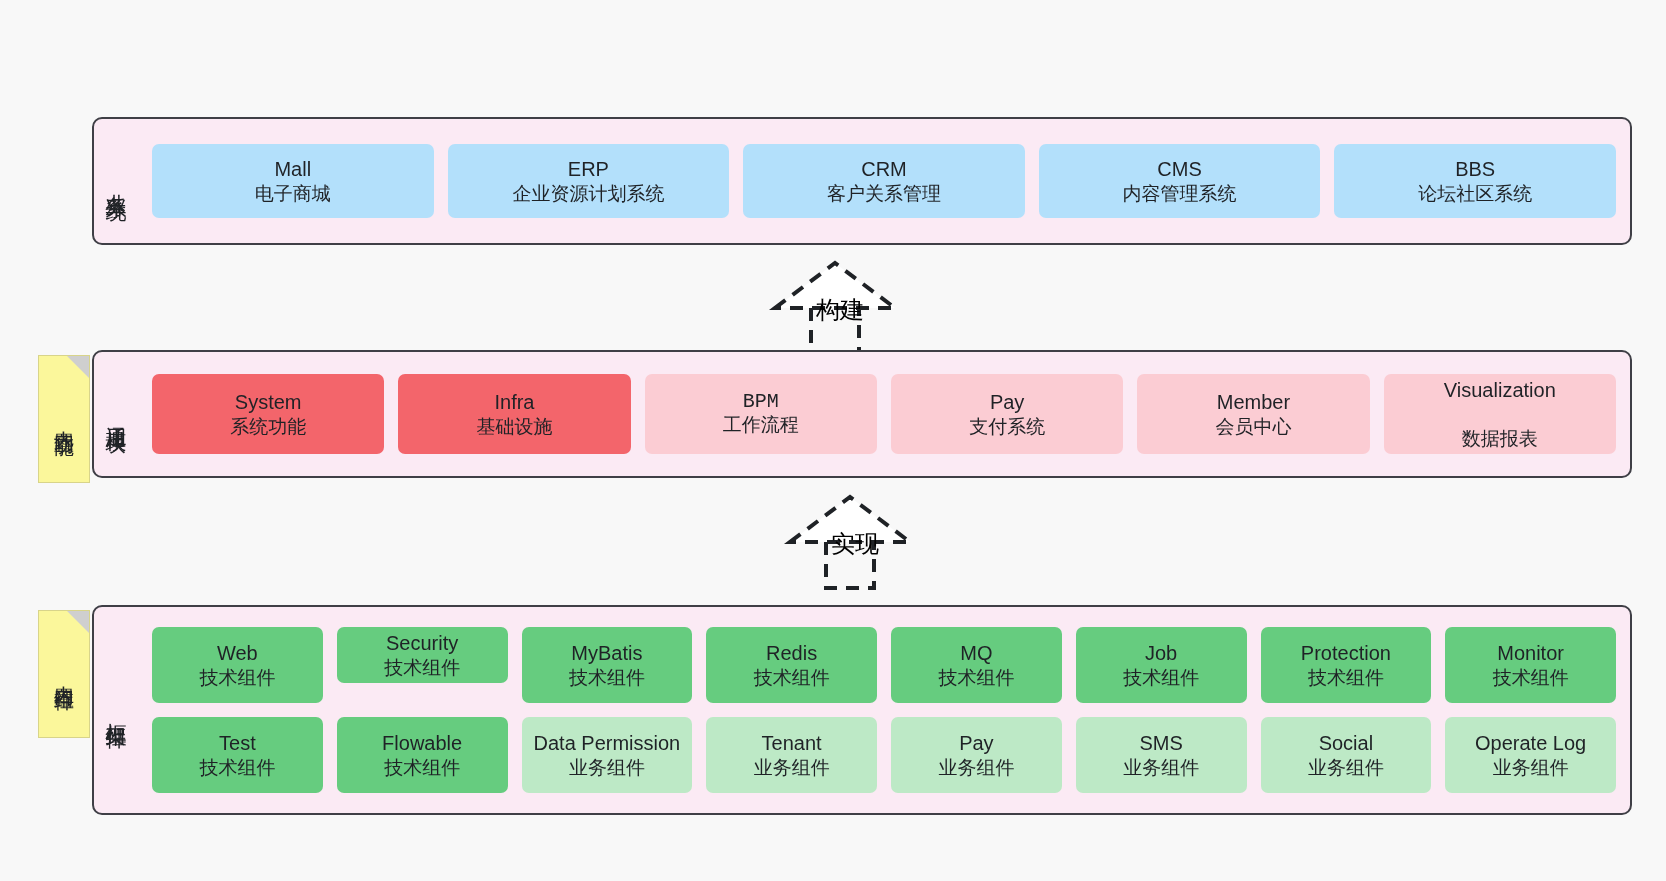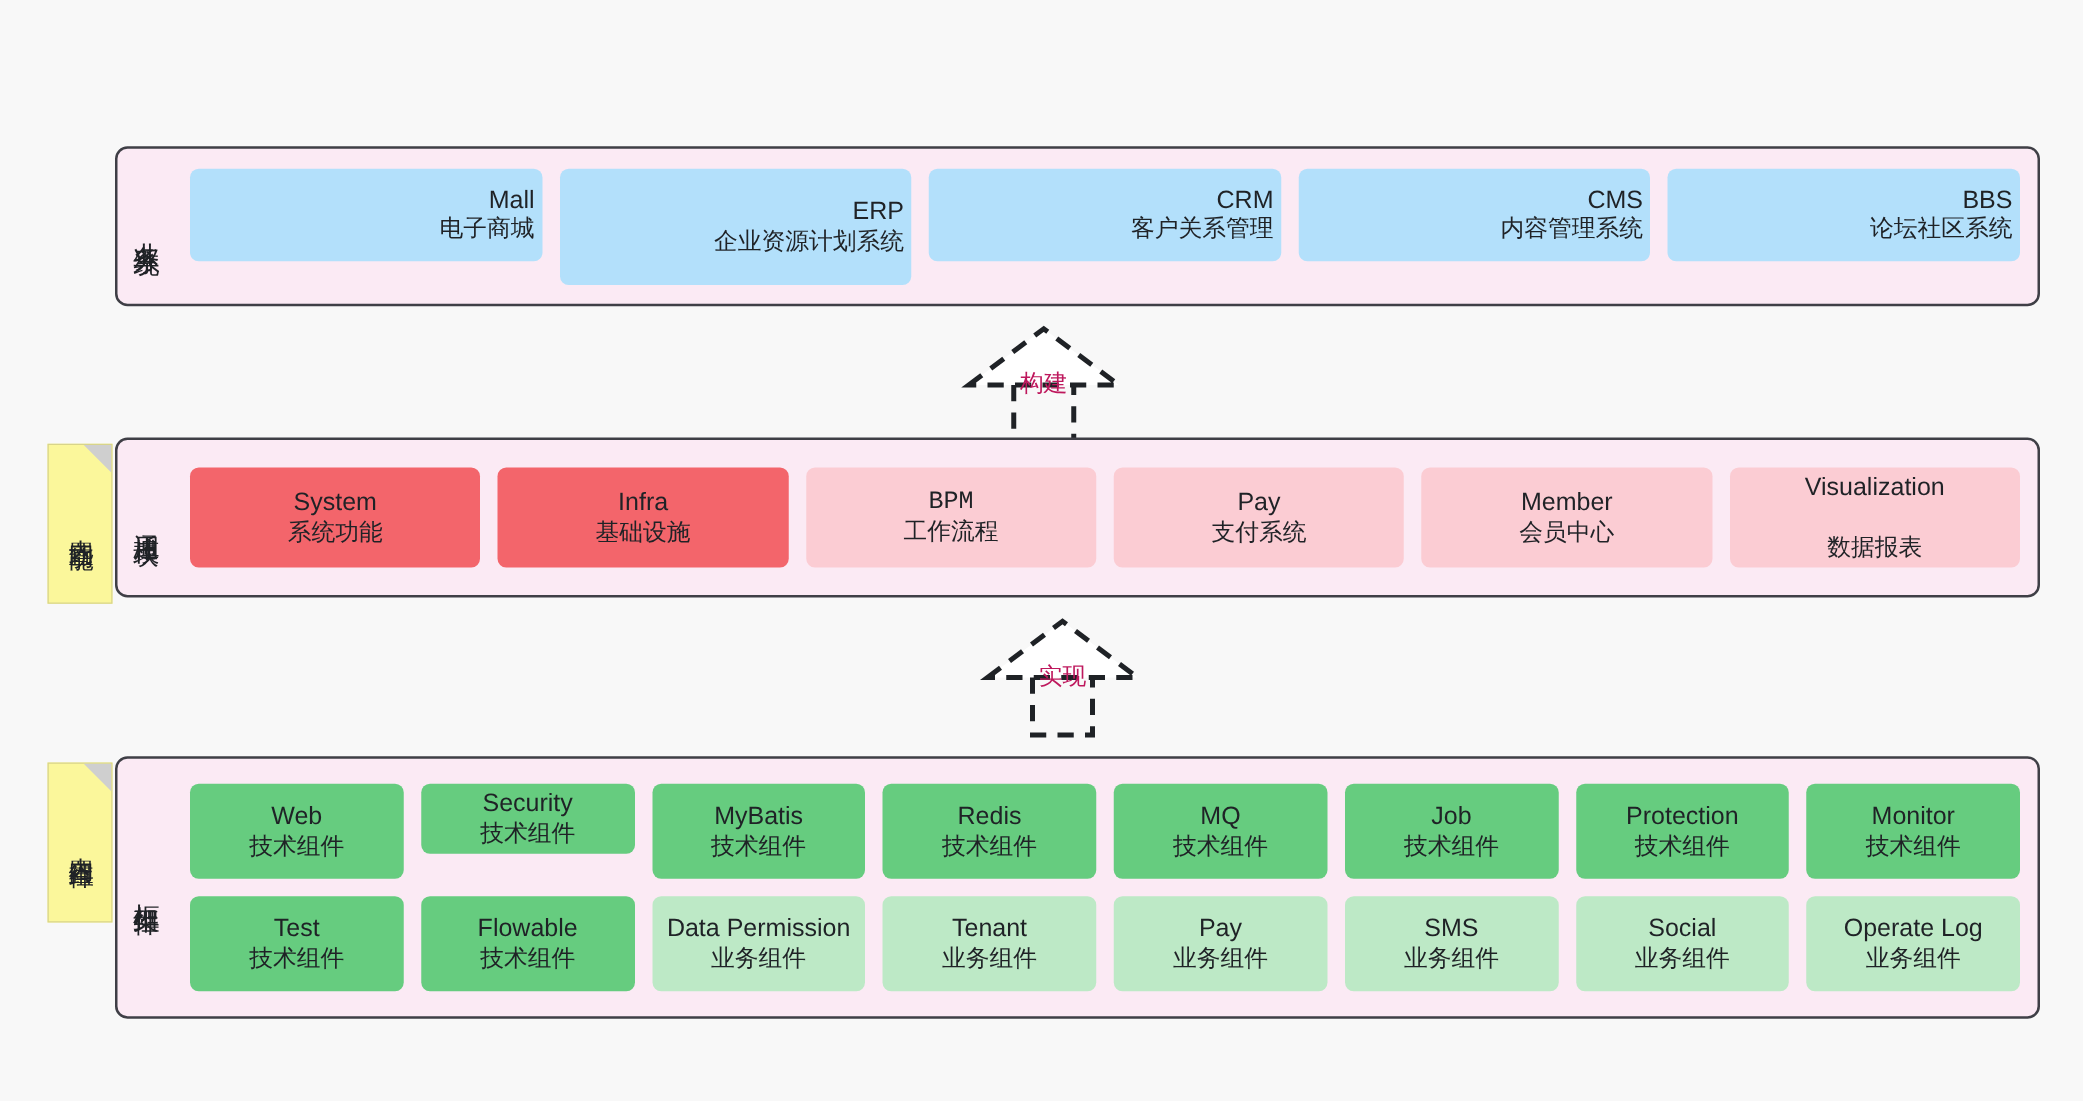--- a/index.html
+++ b/index.html
@@ -64,21 +64,21 @@
     text-align: center;
     line-height: 1.22;
     color: #1f2226;
     padding: 4px 6px;
     min-width: 0;
   }
   .cell .en { font-size: 20px; }
   .cell .cn { font-size: 19px; }
 
   
-  .c-blue        { background: #b3e0fb; align-items: flex-end; }
+  .c-blue        { background: #b3e0fb; }
   .c-red         { background: #f3656b; }
   .c-pink        { background: #fbccd3; }
   .c-green       { background: #66cc7f; }
   .c-green-light { background: #bde9c6; }
 
   
   .sticky {
     position: absolute;
     background: #fbf79b;
     border: 1px solid #d8d48a;
@@ -99,41 +99,41 @@
     width: 0; height: 0;
     border-left: 22px solid transparent;
     border-top: 22px solid #cfcfcf;
   }
 
   
   .arrow { position: absolute; }
   .arrow svg { display: block; overflow: visible; }
   .arrow-label {
     position: absolute;
-    font-size: 19px;
-    color: #be185d;
+    font-size: 24px;
+    color: #000000;
     background: transparent;
     white-space: nowrap;
     user-select: none;
   }
 </style>
 </head>
 <body>
 
 <div id="canvas">
 
   <div class="layer" style="left:92px; top:117px; width:1540px; height:128px;">
     <div class="layer-title">业务系统</div>
     <div class="layer-body">
       <div class="row">
         <div class="cell c-blue" style="height:74px;">
           <div class="en">Mall</div>
           <div class="cn">电子商城</div>
         </div>
-        <div class="cell c-blue" style="height:93px;">
+        <div class="cell c-blue" style="height:74px;">
           <div class="en">ERP</div>
           <div class="cn">企业资源计划系统</div>
         </div>
         <div class="cell c-blue" style="height:74px;">
           <div class="en">CRM</div>
           <div class="cn">客户关系管理</div>
         </div>
         <div class="cell c-blue" style="height:74px;">
           <div class="en">CMS</div>
           <div class="cn">内容管理系统</div>

